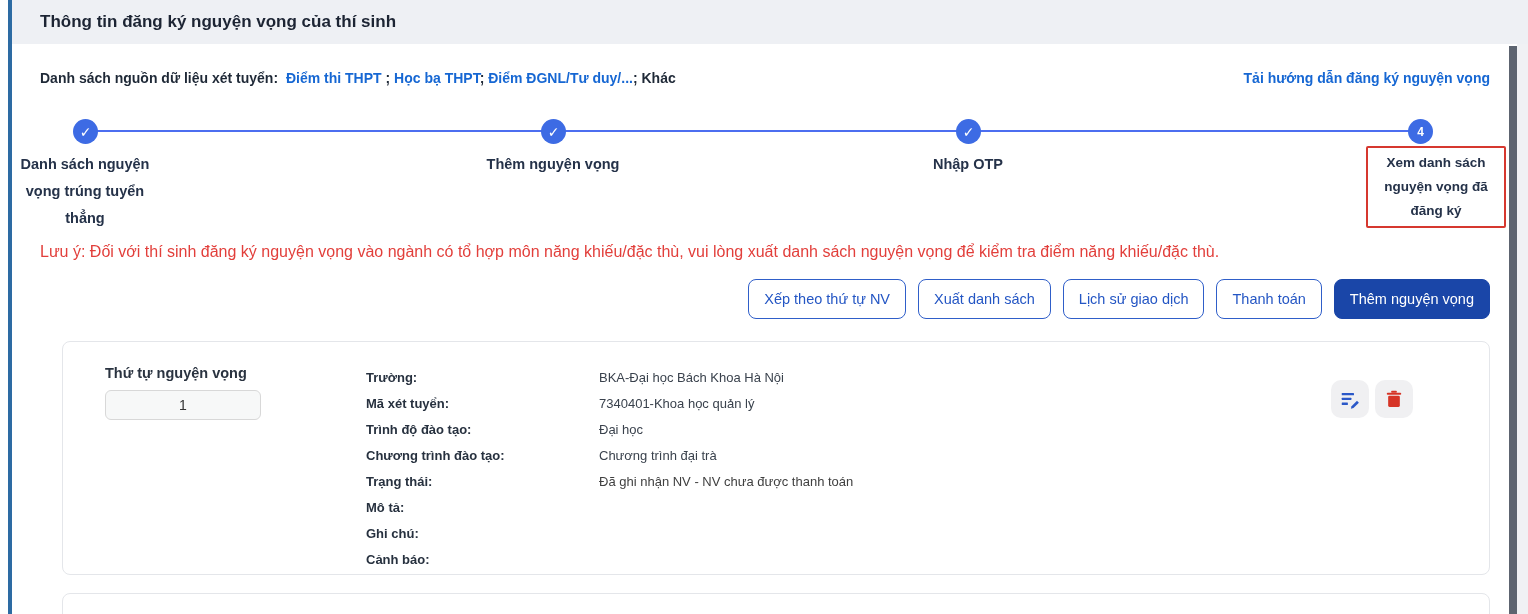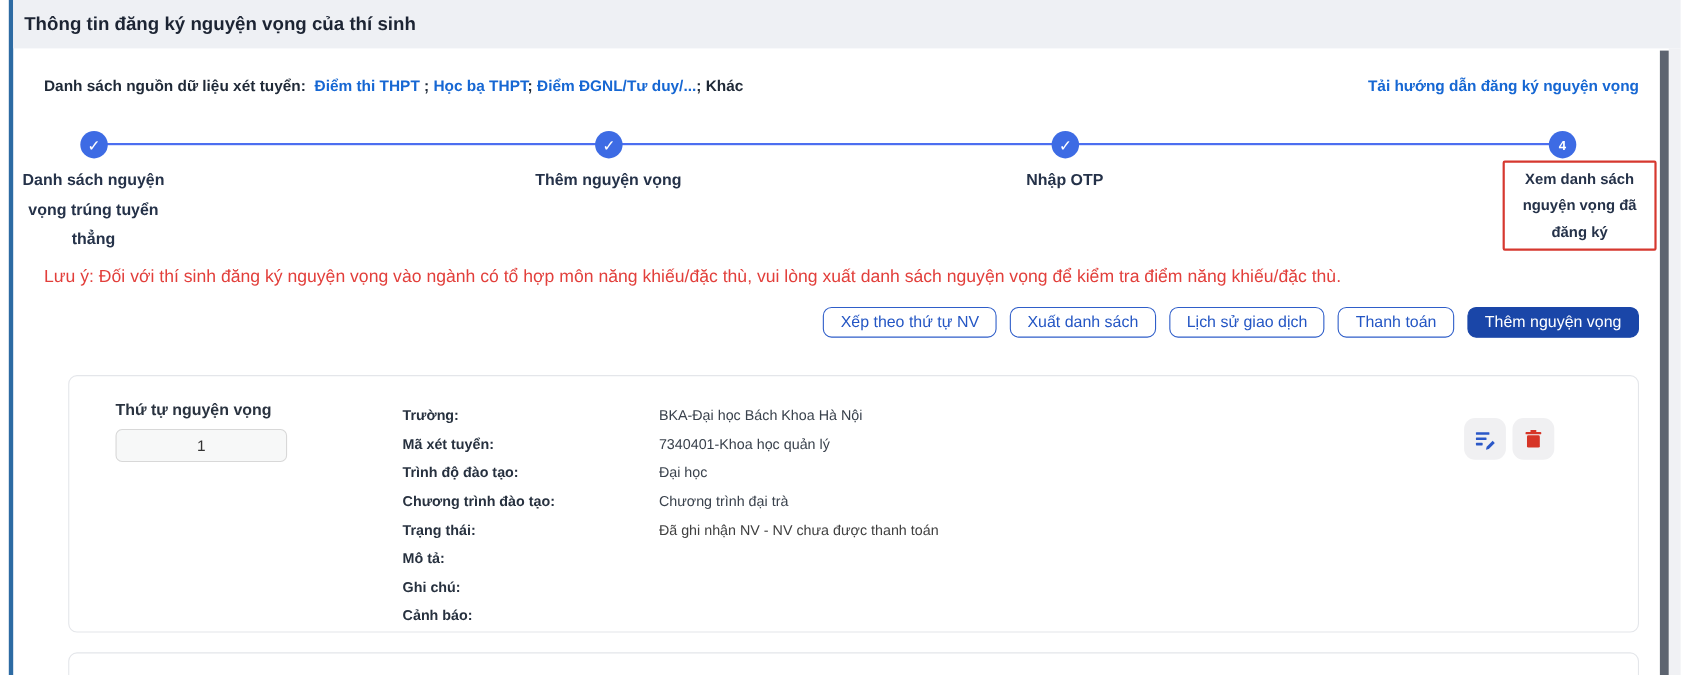--- a/index.html
+++ b/index.html
@@ -7,21 +7,21 @@
   body {
     font-family: "Liberation Sans", "DejaVu Sans", sans-serif;
     background: #ffffff;
     position: relative;
     overflow: hidden;
     color: #2a3340;
   }
   .accent-bar { position: absolute; left: 8px; top: 0; width: 4px; height: 614px; background: #2d6ba3; }
   .header {
     position: absolute; left: 12px; top: 0; right: 0; height: 44px;
-    background: #eef0f4; display: flex; align-items: center; padding-left: 10px;
+    background: #eef0f4; display: flex; align-items: center; padding-left: 28px;
   }
   .page-title { font-size: 17px; font-weight: bold; color: #1c2433; }
 
   
   .scroll-track { position: absolute; right: 0; top: 44px; width: 11px; bottom: 0; background: #f0f1f4; }
   .scroll-thumb { position: absolute; right: 11px; top: 46px; width: 8px; height: 568px; background: #5d6470; }
 
   
   .ds-row {
     position: absolute; left: 40px; right: 38px; top: 70px;
@@ -51,21 +51,21 @@
     border: 2px solid #d6382f; border-radius: 2px; padding: 3px 0;
     text-align: center; font-size: 13.5px; font-weight: bold; color: #253249; line-height: 24px;
     cursor: pointer; background: #fff;
   }
 
   .warning { position: absolute; left: 40px; top: 243px; right: 60px; font-size: 16px; color: #e23f3b; }
 
   
   .btn-row { position: absolute; top: 279px; right: 38px; display: flex; gap: 12px; }
   .btn {
-    height: 28px; padding: 0 15px; border-radius: 8px; font-size: 14.5px;
+    height: 40px; padding: 0 15px; border-radius: 8px; font-size: 14.5px;
     font-family: inherit; cursor: pointer; display: flex; align-items: center;
   }
   .btn-outline { background: #ffffff; border: 1px solid #2f5ec9; color: #2456c4; }
   .btn-primary { background: #1a46a8; border: 1px solid #1a46a8; color: #ffffff; }
 
   
   .card {
     position: absolute; left: 62px; top: 341px; width: 1428px; height: 234px;
     background: #fff; border: 1px solid #e4e6ea; border-radius: 8px;
   }

